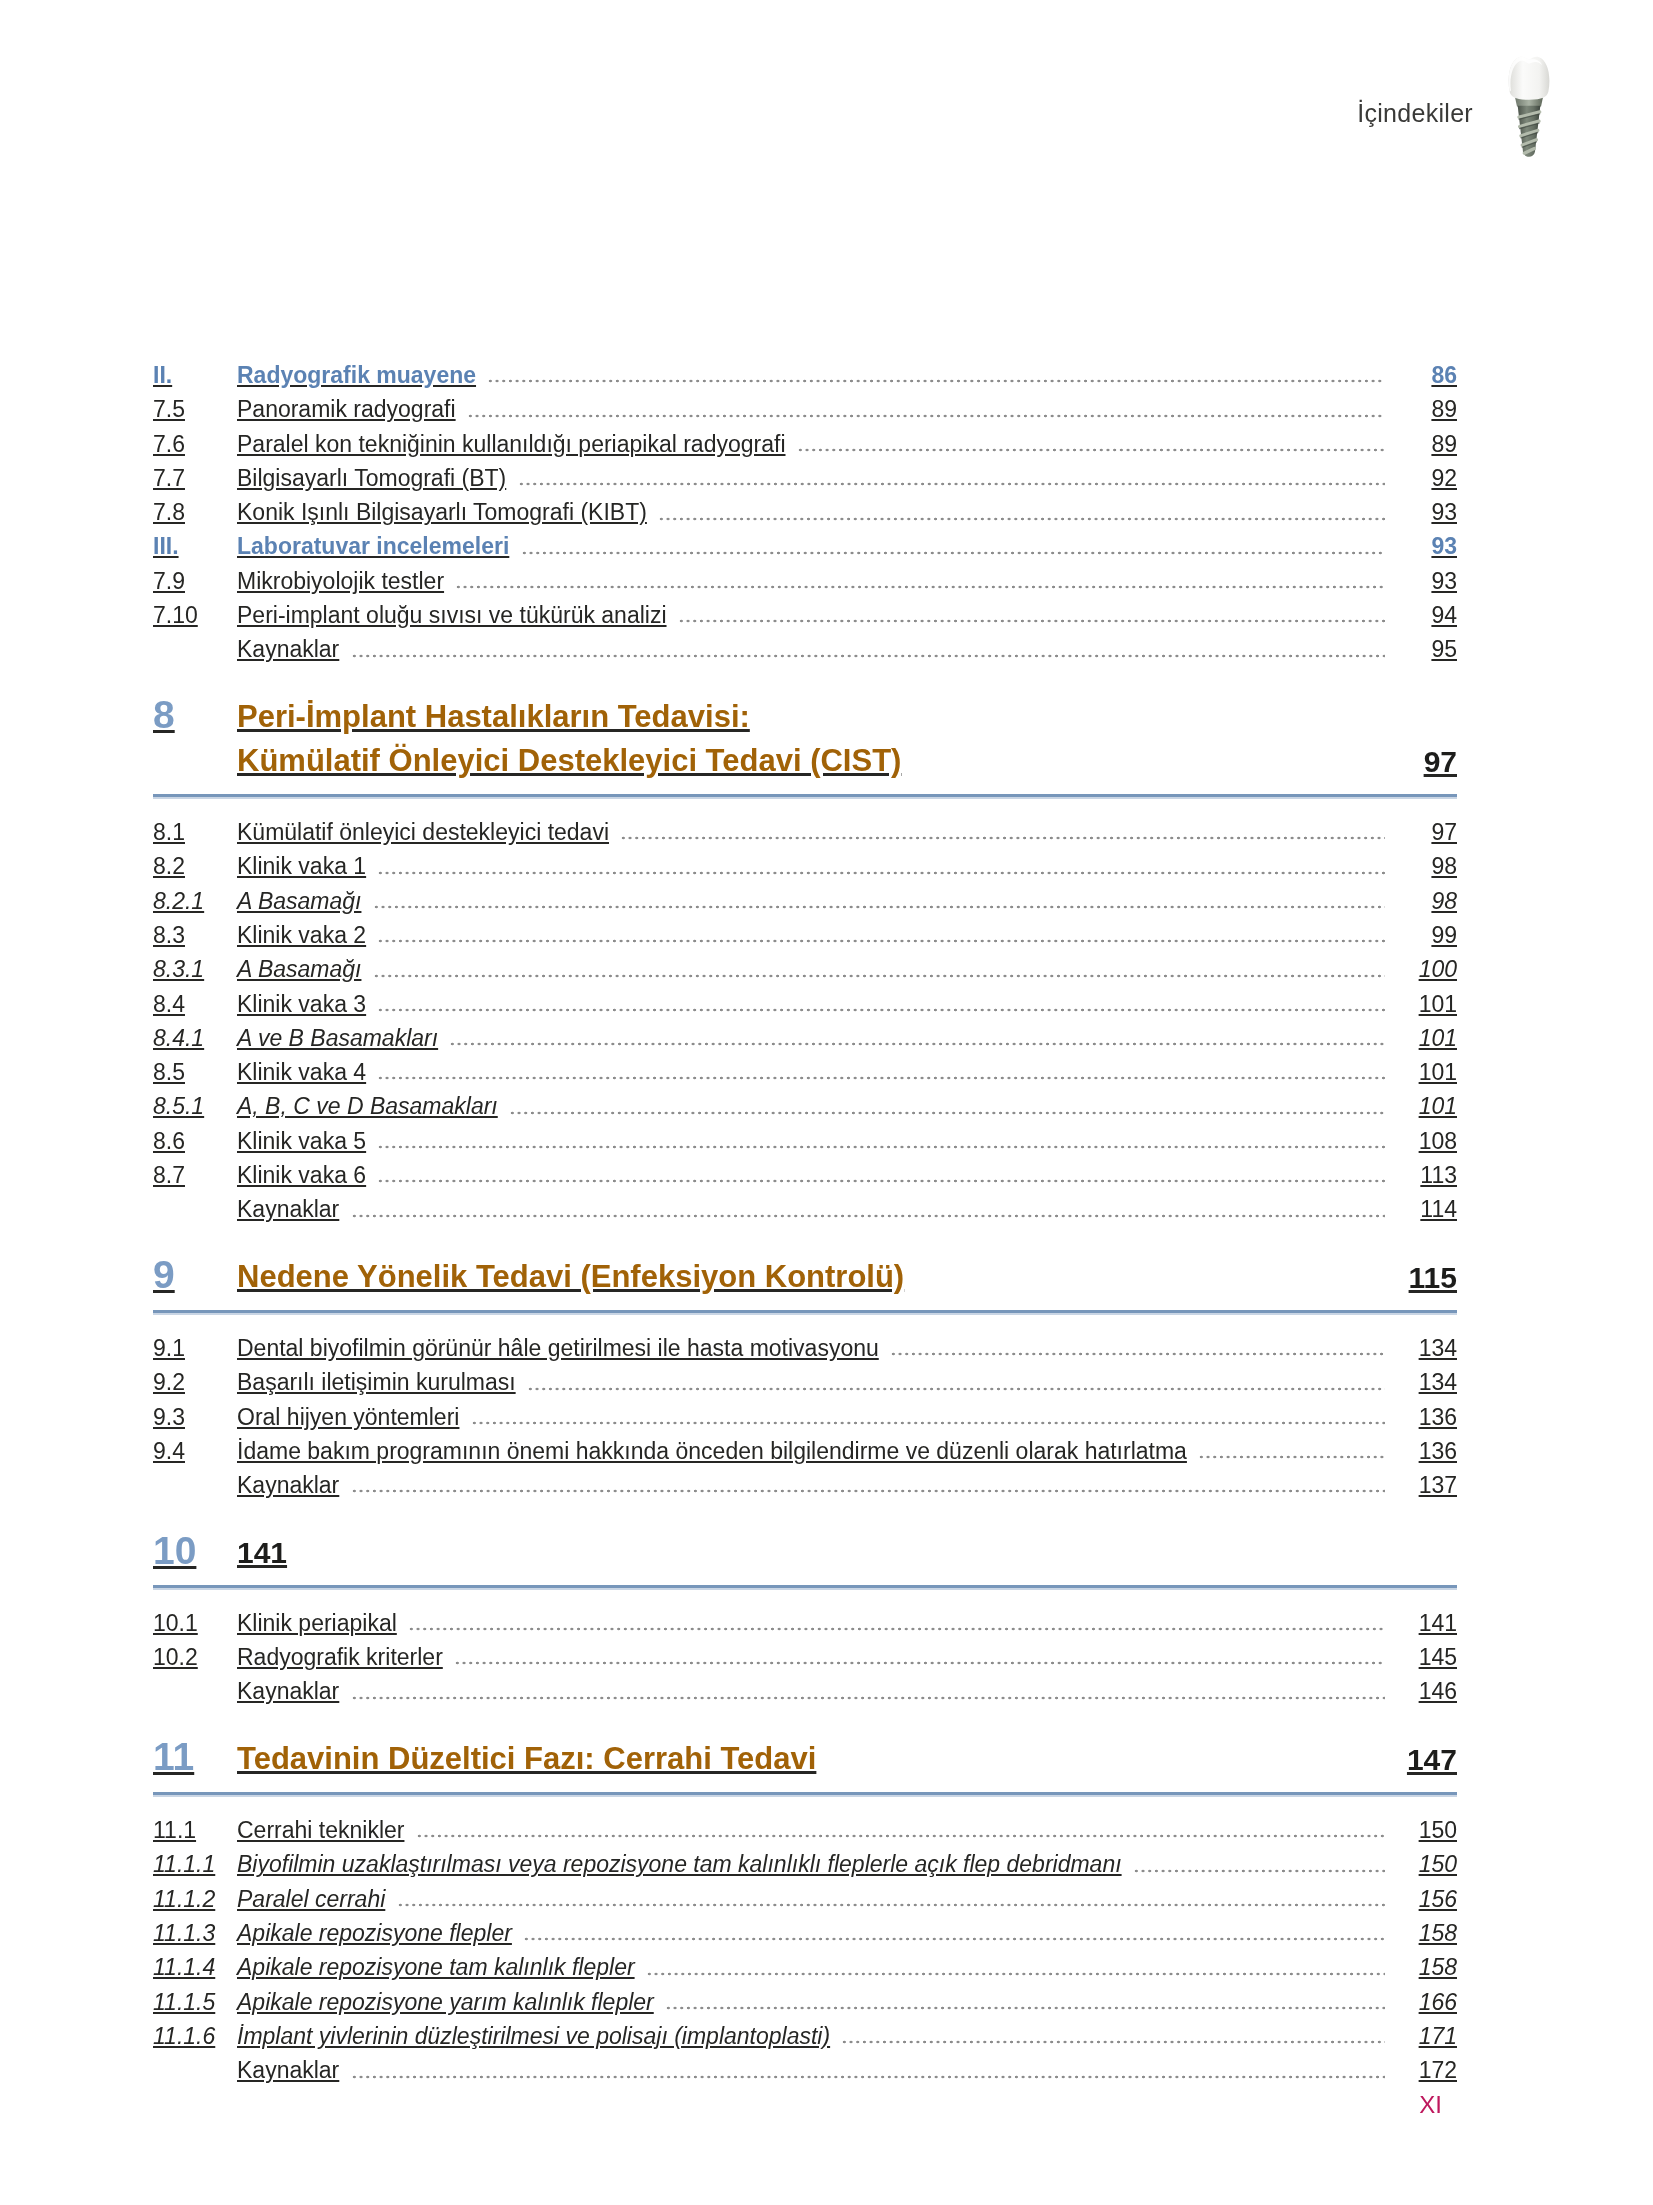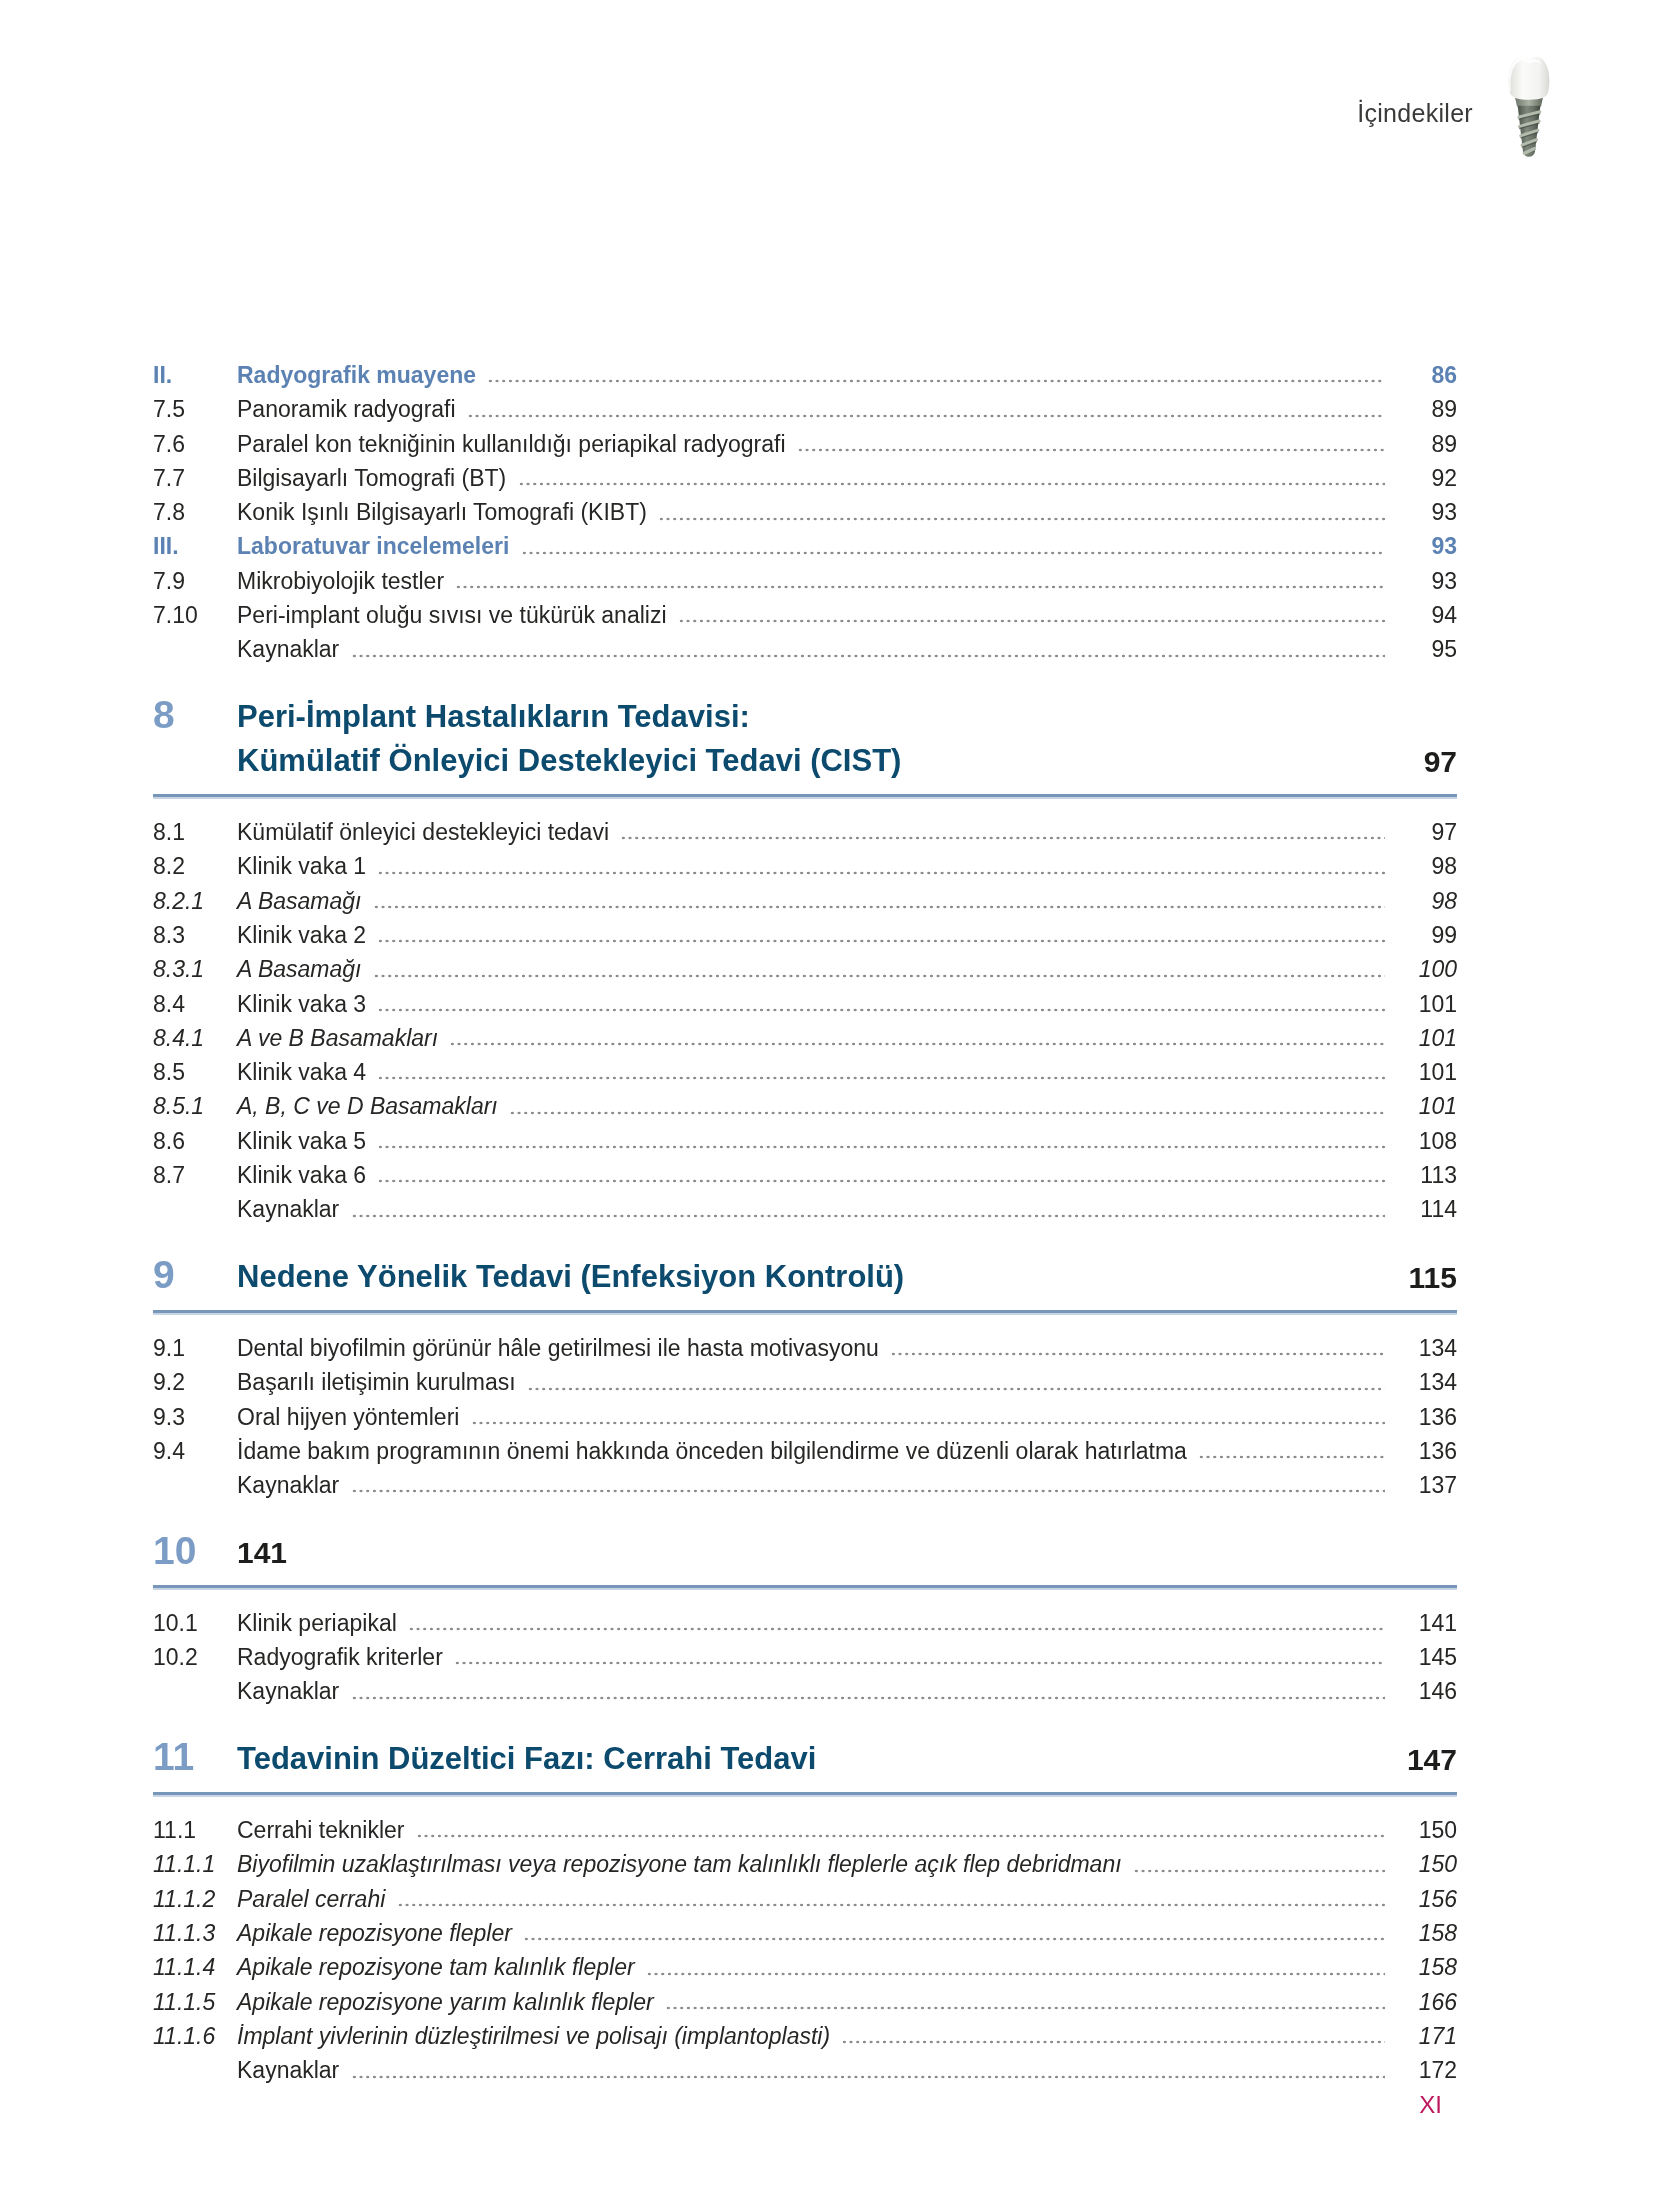--- a/index.html
+++ b/index.html
@@ -15,21 +15,21 @@
   .header-label {
     font-size:25px; line-height:25px; color:#3a3a38;
     margin-top:48px; margin-right:28px; letter-spacing:0.3px;
   }
   .implant { width:56px; height:111px; flex:none; }
 
   
   .footer { position:absolute; top:2091px; right:212px; font-size:24px; color:#be185d; }
 
   
-  .toc { position:absolute; left:153px; top:363px; width:1304px; }
+  .toc { position:absolute; left:153px; top:363px; width:1304px;text-decoration:underline; }
 
   .row { display:flex; align-items:baseline; margin-bottom:9.3px; font-size:23px; line-height:25px; }
   .row .num   { flex:none; width:84px; }
   .row .title { flex:none; white-space:nowrap; }
   .row .leader{
     flex:1 1 auto; min-width:17.3px; align-self:flex-end;
     height:4px; margin:0 17.3px 4.7px 11.3px;
     background-image:radial-gradient(circle, #8c8c8c 1.2px, transparent 1.6px);
     background-size:6.7px 4px; background-position:left center; background-repeat:repeat-x;
   }
@@ -41,21 +41,21 @@
   .row.sub { font-style:italic; }
   .row.sub .num, .row.sub .pg { font-style:italic; }
 
   .chapter { margin-top:33px; }
   .ch-head { display:flex; align-items:flex-end; }
   .ch-num {
     flex:none; width:84px; align-self:flex-start;
     font-size:39px; line-height:39px; font-weight:700; color:#7b9cc4;
   }
   .ch-titles { flex:1 1 auto; }
-  .ch-title-line { font-size:31px; line-height:44px; font-weight:700; color:#0c4a6e; white-space:nowrap; }
+  .ch-title-line { font-size:31px; line-height:44px; font-weight:700; color:#a16207; white-space:nowrap; }
   .ch-pg { flex:none; font-size:30px; line-height:43px; font-weight:700; color:#1d1d1b; }
   .rule {
     margin-top:10.7px; margin-bottom:21.3px; height:4.7px;
     background:linear-gradient(to bottom, #7796ba 0px 2.7px, #ffffff 2.7px 3.3px, #c9d5e4 3.3px 4.7px);
   }
 </style>
 </head>
 <body>
 
 <div class="header">

